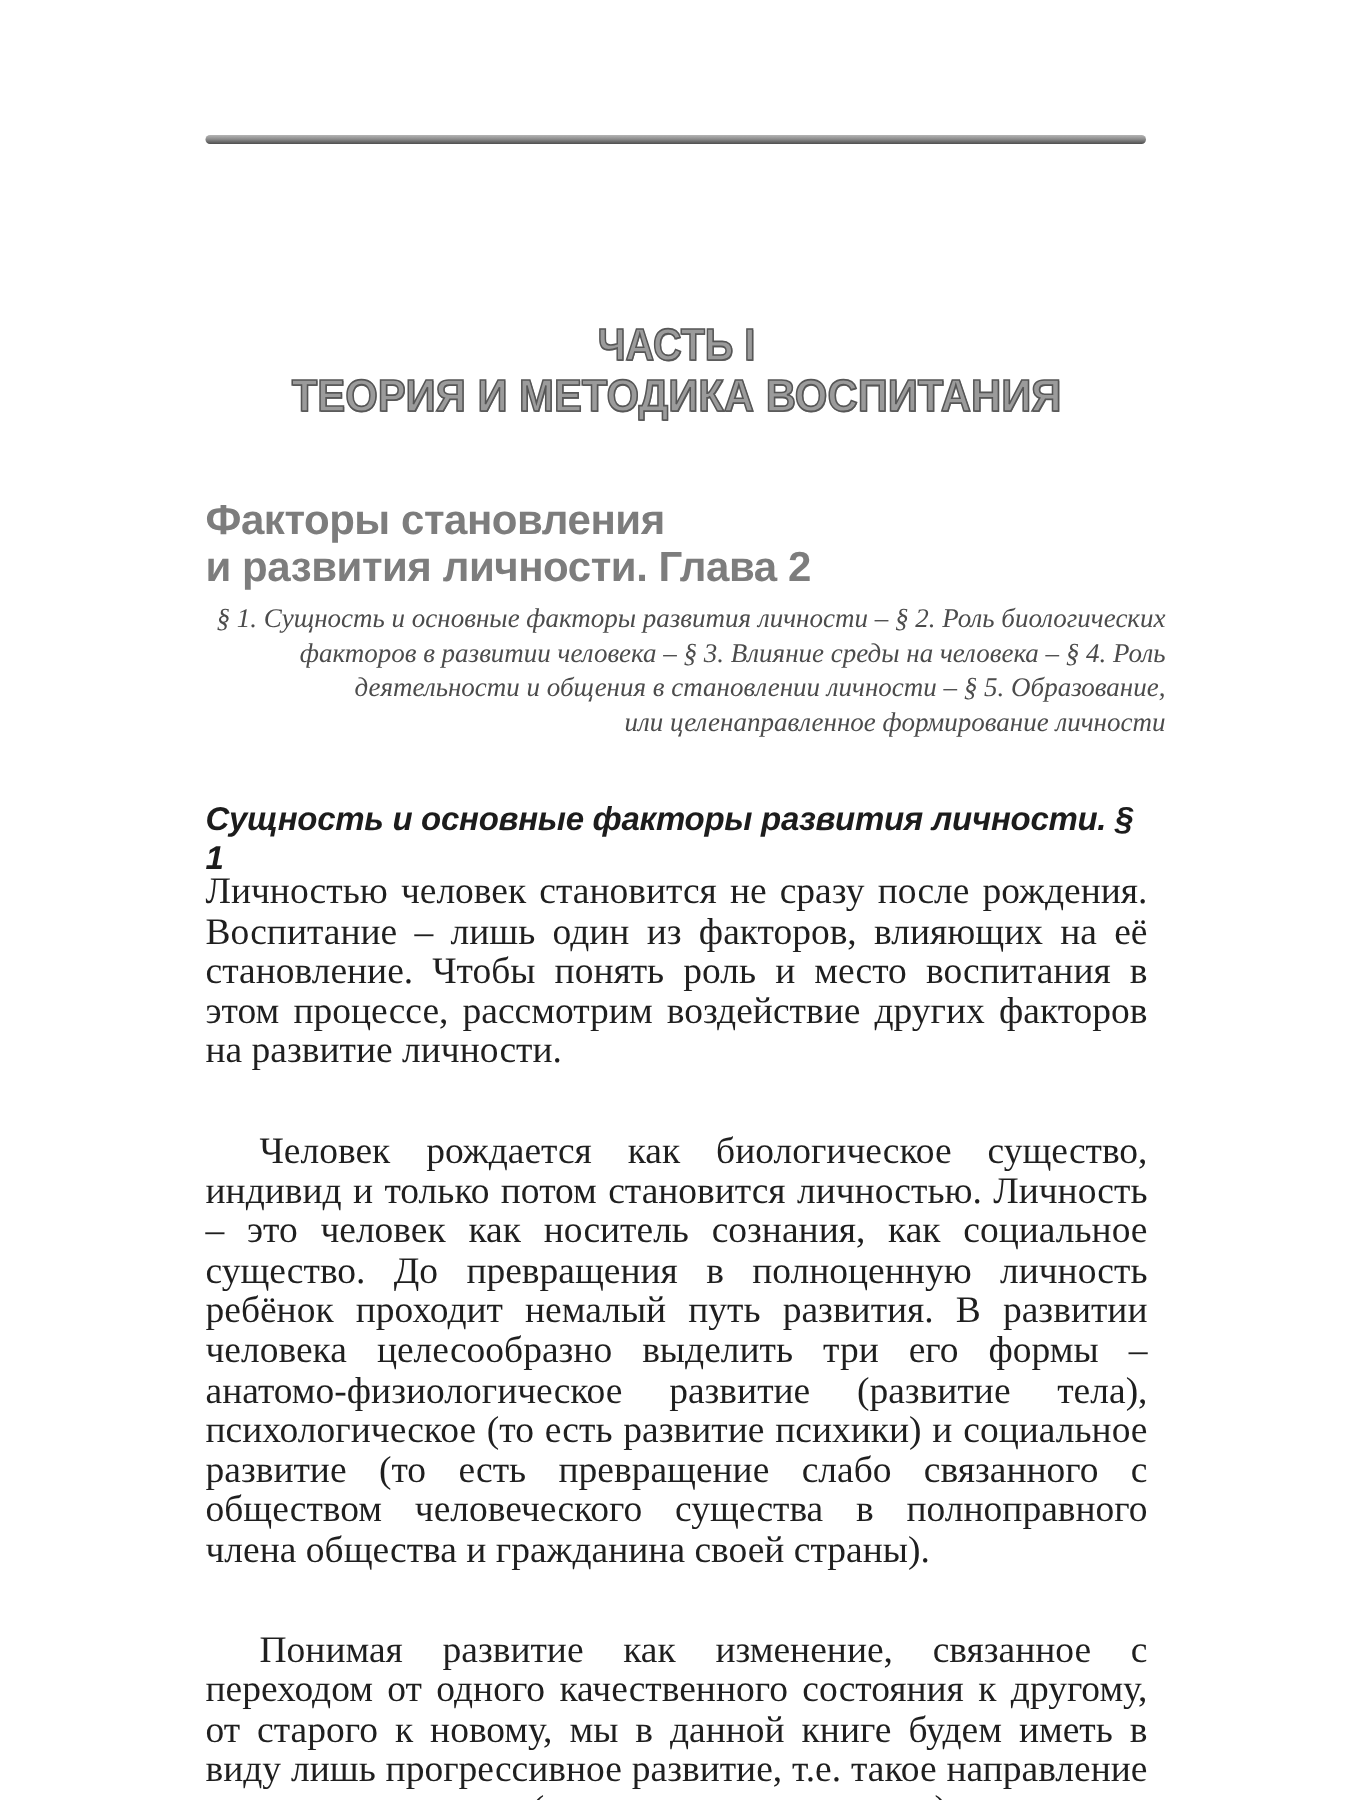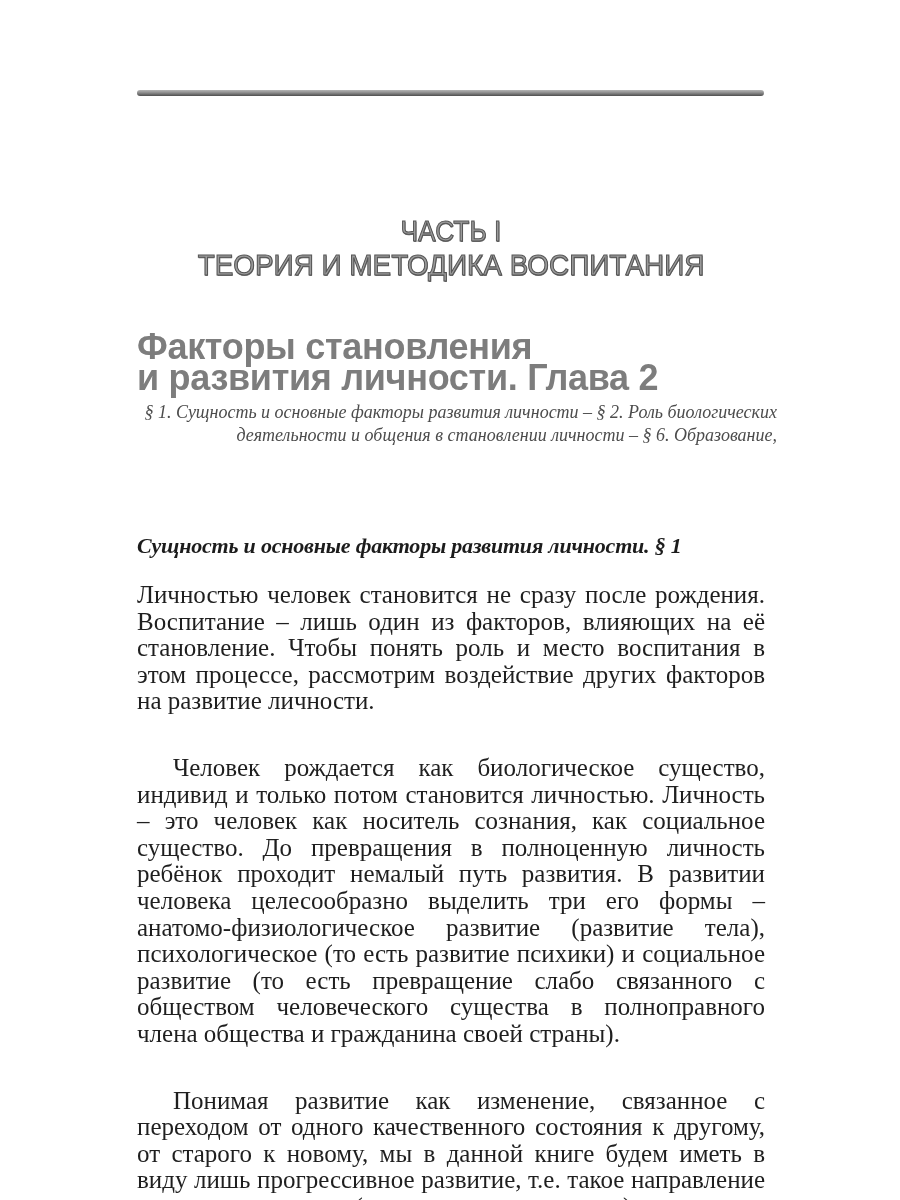--- a/index.html
+++ b/index.html
@@ -24,21 +24,21 @@
     border-radius: 3px;
     background: linear-gradient(to bottom, #b5b5b5 0%, #8d8d8d 45%, #4e4e4e 100%);
   }
   .part-block {
     position: absolute;
     left: 137px;
     top: 214px;
     width: 628px;
     text-align: center;
     font-family: "Liberation Sans", sans-serif;
-    font-weight: 400;
+    font-weight: 700;
     color: #9b9b9b;
     -webkit-text-stroke: 1.1px #565656;
     text-shadow: 0.5px 0.5px 0 #6e6e6e;
   }
   .part-label {
     display: block;
     font-size: 30px;
     line-height: 34px;
     transform: scaleX(0.88);
     transform-origin: 50% 50%;
@@ -50,21 +50,21 @@
     transform: scaleX(0.93);
     transform-origin: 50% 50%;
   }
   .chapter-title {
     position: absolute;
     left: 137px;
     top: 331px;
     width: 628px;
     font-family: "Liberation Sans", sans-serif;
     font-weight: 700;
-    font-size: 36px;
+    font-size: 28px;
     line-height: 31px;
     color: #7d7d7d;
     letter-spacing: -0.3px;
   }
   .toc {
     position: absolute;
     left: 137px;
     top: 401px;
     width: 640px;
     font-family: "Liberation Serif", serif;
@@ -75,21 +75,21 @@
     text-align: right;
   }
   .toc-line {
     white-space: pre;
   }
   .section-heading {
     position: absolute;
     left: 137px;
     top: 533px;
     width: 628px;
-    font-family: Liberation Serif, serif;
+    font-family: Liberation Sans, sans-serif;
     font-weight: 700;
     font-style: italic;
     font-size: 22px;
     line-height: 26px;
     color: #1c1c1c;
     letter-spacing: -0.2px;
   }
   .body-text {
     position: absolute;
     left: 137px;
@@ -121,21 +121,23 @@
     <span class="part-title">ТЕОРИЯ И МЕТОДИКА ВОСПИТАНИЯ</span>
   </div>
 
   <div class="chapter-title">
     <div>Факторы становления</div>
     <div>и развития личности. Глава 2</div>
   </div>
 
   <div class="toc">
     <div class="toc-line">§ 1. Сущность и основные факторы развития личности – § 2. Роль биологических</div>
-    <div class="toc-line">деятельности и общения в становлении личности – § 6. Образование,</div>
+    <div class="toc-line">факторов в развитии человека – § 3. Влияние среды на человека – § 4. Роль</div>
+    <div class="toc-line">деятельности и общения в становлении личности – § 5. Образование,</div>
+    <div class="toc-line"> или целенаправленное формирование личности</div>
   </div>
 
   <div class="section-heading">Сущность и основные факторы развития личности. § 1</div>
 
   <div class="body-text">
     <p>Личностью человек становится не сразу после рождения. Воспитание – лишь один из факторов, влияющих на её становление. Чтобы понять роль и место воспитания в этом процессе, рассмотрим воздействие других факторов на развитие личности.</p>
     <p class="indent">Человек рождается как биологическое существо, индивид и только потом становится личностью. Личность – это человек как носитель сознания, как социальное существо. До превращения в полноценную личность ребёнок проходит немалый путь развития. В развитии человека целесообразно выделить три его формы – анатомо-физиологическое развитие (развитие тела), психологическое (то есть развитие психики) и социальное развитие (то есть превращение слабо связанного с обществом человеческого существа в полноправного члена общества и гражданина своей страны).</p>
     <p class="indent">Понимая развитие как изменение, связанное с переходом от одного качественного состояния к другому, от старого к новому, мы в данной книге будем иметь в виду лишь прогрессивное развитие, т.е. такое направление его, для которого (в отличие от регресса) характерен переход от низшего состояния к высшему, от менее совершенного к более совершенному.</p>
   </div>
 

